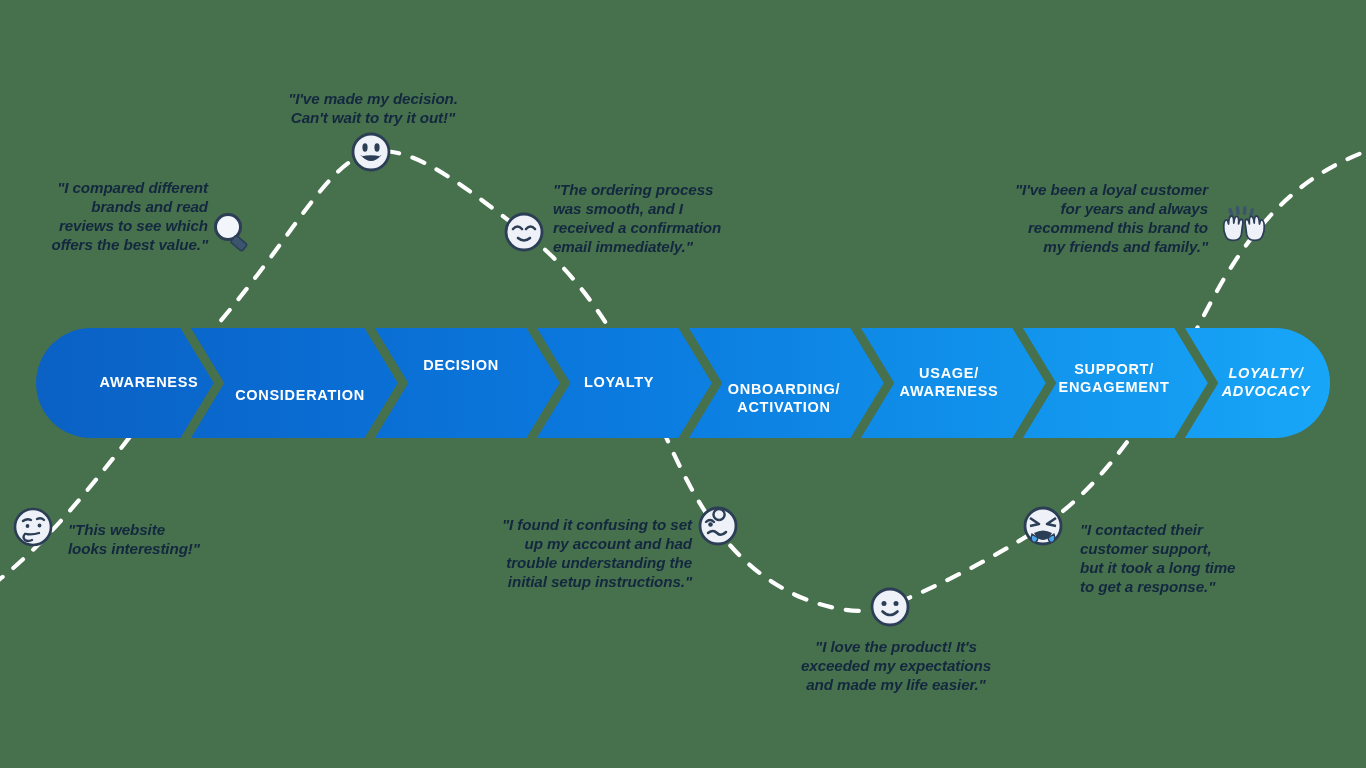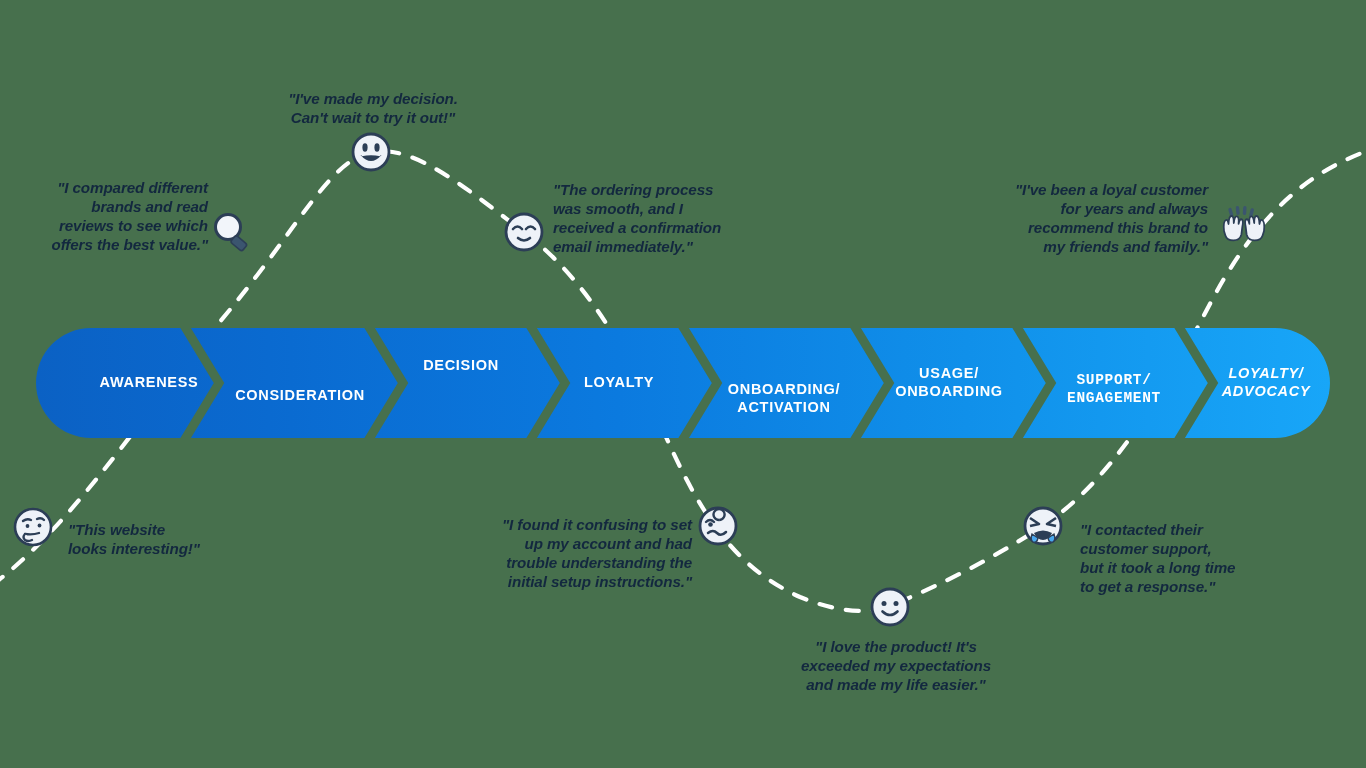--- a/index.html
+++ b/index.html
@@ -109,22 +109,22 @@
       </g>
     </svg>
 
     <div class="stage-label" style="left:113px;top:55px;">AWARENESS</div>
     <div class="stage-label" style="left:264px;top:68px;">CONSIDERATION</div>
     <div class="stage-label" style="left:425px;top:38px;">DECISION</div>
     <div class="stage-label" style="left:583px;top:55px;">LOYALTY</div>
     <div class="stage-label" style="left:748px;top:71px;">ONBOARDING/
 ACTIVATION</div>
     <div class="stage-label" style="left:913px;top:55px;">USAGE/
-ONBOARDING</div>
-    <div class="stage-label" style="left:1078px;top:62px;font-family:Liberation Mono, monospace;">SUPPORT/
+AWARENESS</div>
+    <div class="stage-label" style="left:1078px;top:51px;">SUPPORT/
 ENGAGEMENT</div>
     <div class="stage-label" style="left:1230px;top:55px;font-style:italic;">LOYALTY/
 ADVOCACY</div>
   </div>
 
   <div class="quote ta-r" style="left:18px;top:178px;width:190px;">"I compared different
 brands and read
 reviews to see which
 offers the best value."</div>
 

